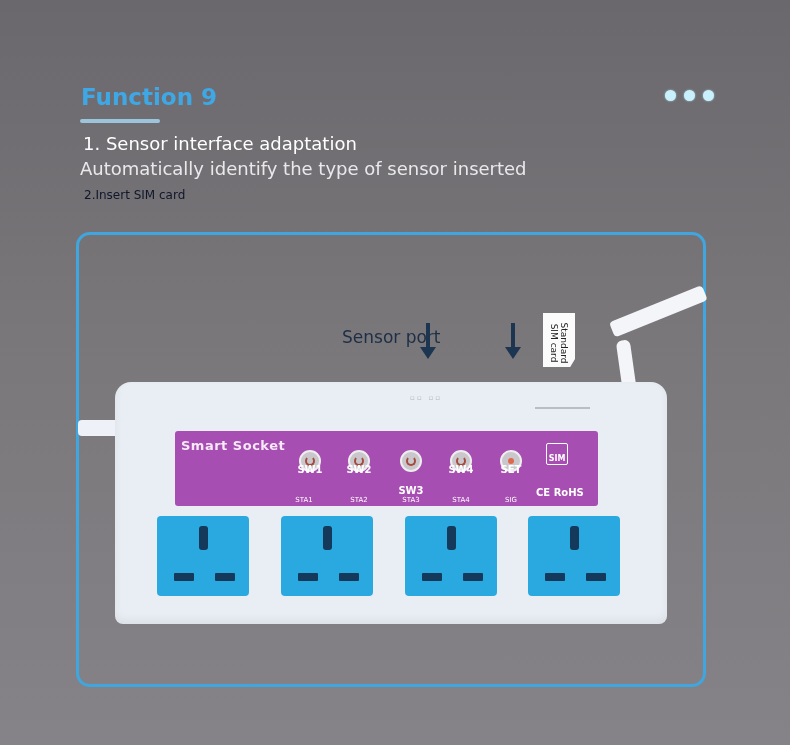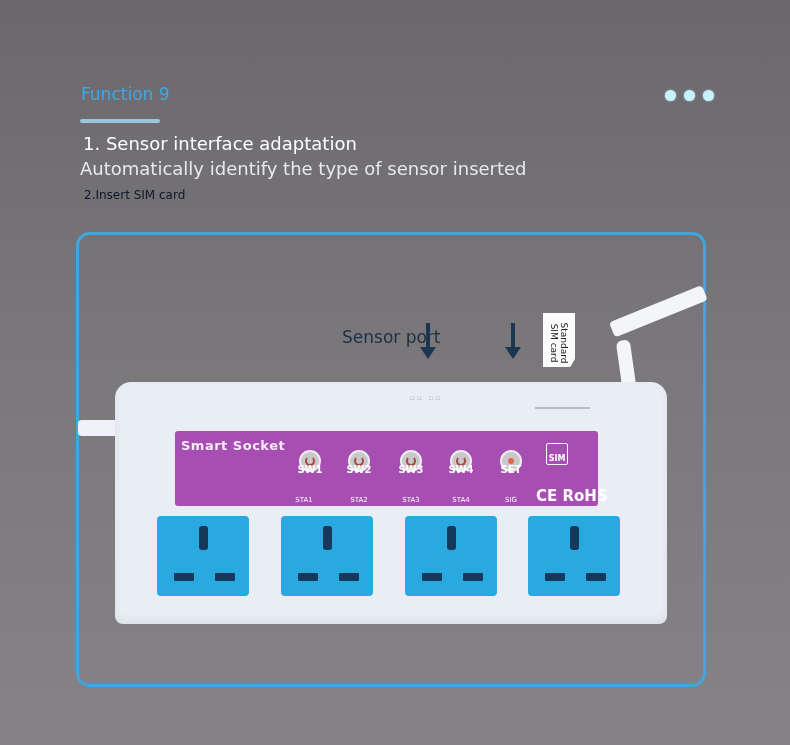--- a/index.html
+++ b/index.html
@@ -1,18 +1,18 @@
 <!DOCTYPE html>
 <html><head>
 <meta charset="utf-8">
 <style>
   html,body{margin:0;padding:0;}
   body{width:790px;height:745px;background:#7a777c;position:relative;overflow:hidden;font-family:"DejaVu Sans","Liberation Sans",sans-serif;}
   .bg{position:absolute;inset:0;background:linear-gradient(180deg,#6b686d 0%,#7a777b 45%,#858387 100%);}
-  .title{position:absolute;left:81px;top:84px;font-size:17px;font-weight:normal;color:#3ea8e6;letter-spacing:0px;}
+  .title{position:absolute;left:81px;top:84px;font-size:23px;font-weight:bold;color:#3ea8e6;letter-spacing:0px;}
   .title-underline{position:absolute;left:80px;top:119px;width:80px;height:4px;background:#9dc4dd;border-radius:2px;}
   .dots{position:absolute;left:665px;top:90px;display:flex;gap:8px;}
   .dot{width:11px;height:11px;border-radius:50%;background:#c9f0fb;box-shadow:0 0 2px #9fdcf0;}
   .line1{position:absolute;left:83px;top:133px;font-size:18px;color:#ffffff;}
   .line2{position:absolute;left:80px;top:158px;font-size:18px;color:#e9e9ec;}
   .line3{position:absolute;left:84px;top:188px;font-size:12px;color:#0f172a;}
   .frame{position:absolute;left:76px;top:232px;width:630px;height:455px;border:3px solid #3fa6df;border-radius:14px;box-sizing:border-box;}
   .sensor-label{position:absolute;left:310px;top:327px;font-size:17px;color:#1d2f45;margin-left:32px;}
   .arrow{position:absolute;width:4px;height:26px;background:#1c3550;}
   .arrow::after{content:"";position:absolute;left:-6px;top:24px;border-left:8px solid transparent;border-right:8px solid transparent;border-top:12px solid #1c3550;}
@@ -26,21 +26,21 @@
   .strip-top-mark{position:absolute;left:410px;top:394px;font-size:7px;color:#b0b5bc;}
   .sim-slot{position:absolute;left:535px;top:407px;width:55px;height:2px;background:#b9bec5;}
   .panel{position:absolute;left:175px;top:431px;width:423px;height:75px;background:#a74eb3;border-radius:3px;}
   .panel-title{position:absolute;left:181px;top:438px;font-size:13px;font-weight:bold;color:#f7e9f8;letter-spacing:.5px;}
   .btn{position:absolute;width:22px;height:22px;border-radius:50%;background:#c9c7cb;border:2px solid #eee;box-sizing:border-box;top:450px;}
   .btn::after{content:"";position:absolute;left:4px;top:4px;width:10px;height:10px;border-radius:50%;border:2px solid #a64a3f;border-top-color:transparent;box-sizing:border-box;}
   .btn.set::after{border:none;background:#e0684a;left:6px;top:6px;width:6px;height:6px;}
   .btn-label{position:absolute;top:464px;font-size:10px;font-weight:bold;color:#fff;width:40px;text-align:center;}
   .sta-label{position:absolute;top:496px;font-size:7px;color:#fff;width:40px;text-align:center;}
   .sim-icon{position:absolute;left:546px;top:443px;width:22px;height:22px;border:1.5px solid #fff;border-radius:2px;color:#fff;font-size:8px;font-weight:bold;text-align:center;box-sizing:border-box;line-height:30px;}
-  .cert{position:absolute;left:536px;top:487px;font-size:15px;color:#fff;font-weight:bold;text-align:center;}
+  .cert{position:absolute;left:536px;top:487px;font-size:10px;color:#fff;font-weight:bold;text-align:center;}
   .socket{position:absolute;top:516px;width:92px;height:80px;background:#29a9df;border-radius:4px;}
   .pin-top{position:absolute;left:42px;top:10px;width:9px;height:24px;background:#14395a;border-radius:3px;}
   .pin-l{position:absolute;left:17px;top:57px;width:20px;height:8px;background:#14395a;border-radius:1px;}
   .pin-r{position:absolute;left:58px;top:57px;width:20px;height:8px;background:#14395a;border-radius:1px;}
 </style>
 </head>
 <body>
 
 <div class="bg"></div>
 
@@ -80,21 +80,21 @@
 <div class="panel-title">Smart Socket</div>
 
 <div class="btn" style="left:299px;"></div>
 <div class="btn" style="left:348px;"></div>
 <div class="btn" style="left:400px;"></div>
 <div class="btn" style="left:450px;"></div>
 <div class="btn set" style="left:500px;"></div>
 
 <div class="btn-label" style="left:290px;">SW1</div>
 <div class="btn-label" style="left:339px;">SW2</div>
-<div class="btn-label" style="left:391px;">SW3</div>
+<div class="btn-label" style="left:391px;margin-top:21px;">SW3</div>
 <div class="btn-label" style="left:441px;">SW4</div>
 <div class="btn-label" style="left:491px;">SET</div>
 
 <div class="sta-label" style="left:284px;">STA1</div>
 <div class="sta-label" style="left:339px;">STA2</div>
 <div class="sta-label" style="left:391px;">STA3</div>
 <div class="sta-label" style="left:441px;">STA4</div>
 <div class="sta-label" style="left:491px;">SIG</div>
 
 <div class="sim-icon">SIM</div>

